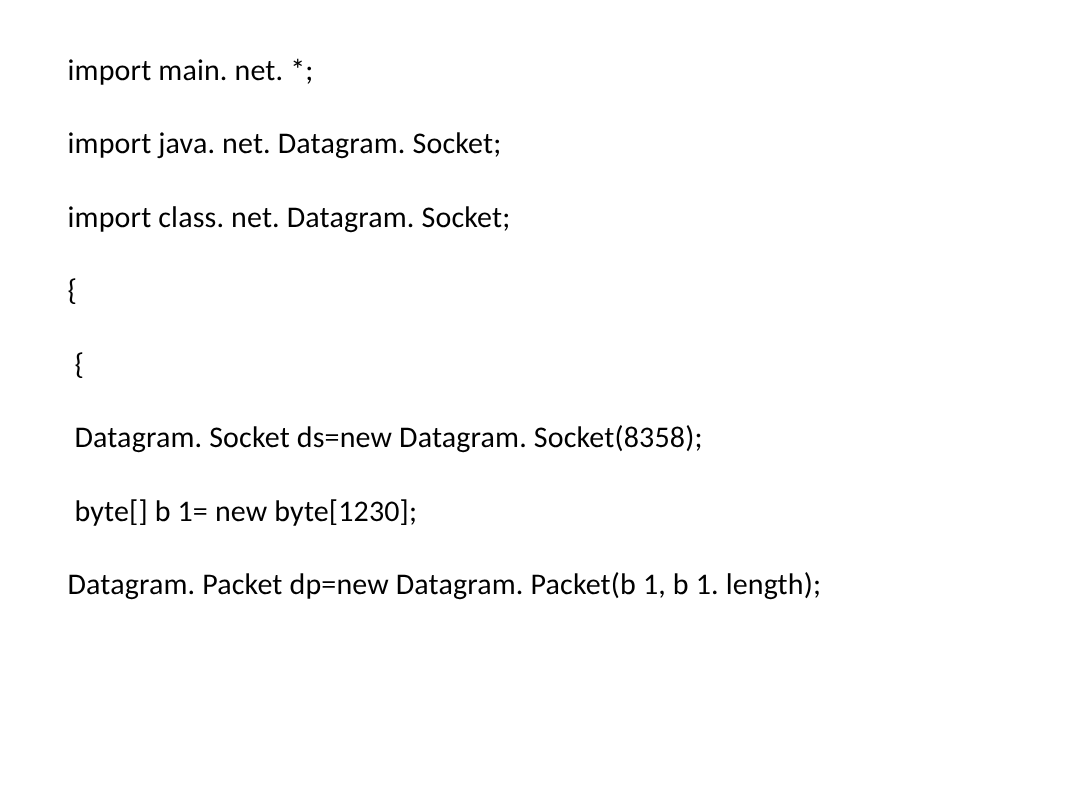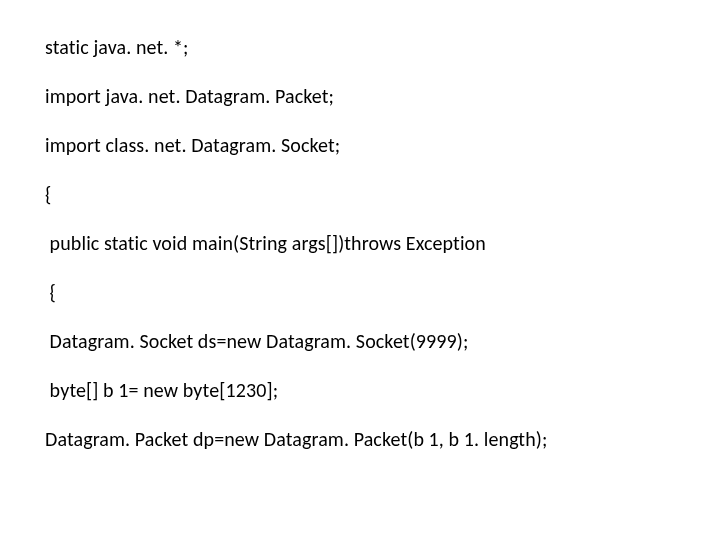--- a/index.html
+++ b/index.html
@@ -20,27 +20,26 @@
     letter-spacing: 0.1px;
   }
   .line {
     display: block;
   }
 </style>
 </head>
 <body>
 
 <div class="code-container">
-<span class="line">static java. net. *;</span>
-<span class="line">import java. net. Datagram. Packet;</span>
+<span class="line">import main. net. *;</span>
+<span class="line">import java. net. Datagram. Socket;</span>
 <span class="line">import class. net. Datagram. Socket;</span>
 <span class="line">{</span>
-<span class="line"> public static void main(String args[])throws Exception</span>
 <span class="line"> {</span>
-<span class="line"> Datagram. Socket ds=new Datagram. Socket(9999);</span>
+<span class="line"> Datagram. Socket ds=new Datagram. Socket(8358);</span>
 <span class="line"> byte[] b 1= new byte[1230];</span>
 <span class="line">Datagram. Packet dp=new Datagram. Packet(b 1, b 1. length);</span>
 
 
 
 
 
 
 
 

